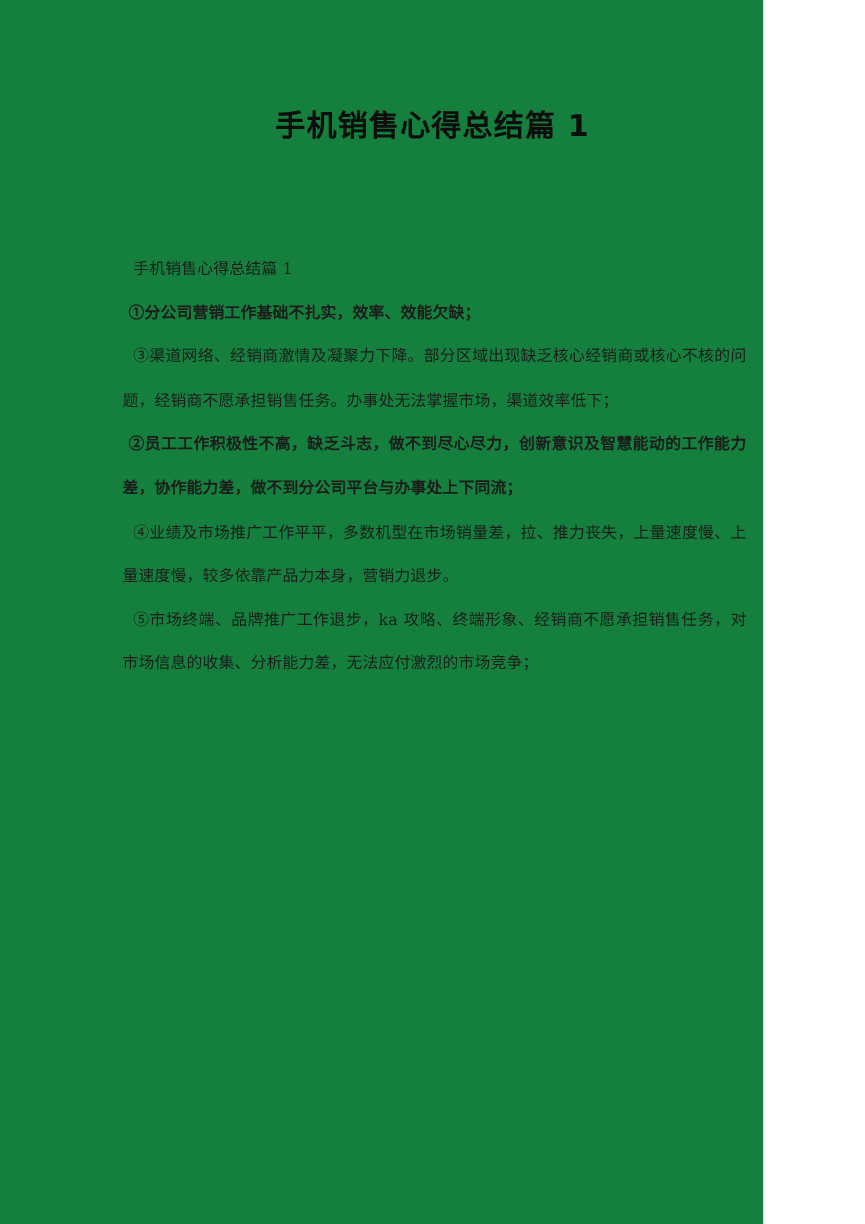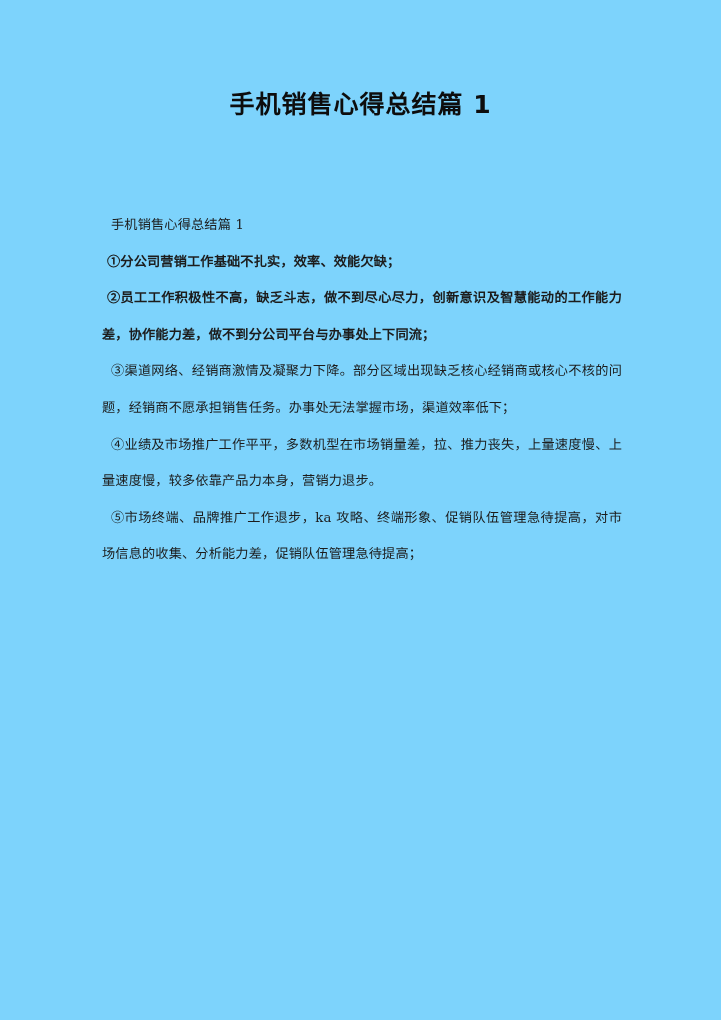--- a/index.html
+++ b/index.html
@@ -12,23 +12,23 @@
     width: 721px;
     height: 1020px;
     overflow: hidden;
     font-family: "DejaVu Serif", "Liberation Serif", serif;
     color: #1a1a1a;
     -webkit-font-smoothing: antialiased;
   }
 
   .page {
     position: relative;
-    width: 721px;
+    width: 636px;
     height: 1020px;
-    background: #7dd3fc;
+    background: #15803d;
     box-sizing: border-box;
   }
 
   .doc-title {
     position: absolute;
     top: 88px;
     left: 0;
     width: 721px;
     text-align: center;
     font-size: 25px;
@@ -83,23 +83,23 @@
     <p class="para indent nowrap-short">手机销售心得总结篇 1</p>
 
 
 
 
 
 
 
     <p class="para indent2 nowrap-short">①分公司营销工作基础不扎实，效率、效能欠缺；</p>
 
+    <p class="para indent">③渠道网络、经销商激情及凝聚力下降。部分区域出现缺乏核心经销商或核心不核的问题，经销商不愿承担销售任务。办事处无法掌握市场，渠道效率低下；</p>
+
     <p class="para indent2">②员工工作积极性不高，缺乏斗志，做不到尽心尽力，创新意识及智慧能动的工作能力差，协作能力差，做不到分公司平台与办事处上下同流；</p>
-
-    <p class="para indent">③渠道网络、经销商激情及凝聚力下降。部分区域出现缺乏核心经销商或核心不核的问题，经销商不愿承担销售任务。办事处无法掌握市场，渠道效率低下；</p>
 
     <p class="para indent">④业绩及市场推广工作平平，多数机型在市场销量差，拉、推力丧失，上量速度慢、上量速度慢，较多依靠产品力本身，营销力退步。</p>
 
-    <p class="para indent">⑤市场终端、品牌推广工作退步，ka 攻略、终端形象、促销队伍管理急待提高，对市场信息的收集、分析能力差，促销队伍管理急待提高；</p>
+    <p class="para indent">⑤市场终端、品牌推广工作退步，ka 攻略、终端形象、经销商不愿承担销售任务，对市场信息的收集、分析能力差，无法应付激烈的市场竞争；</p>
 
   </div>
 
 </div>
 
 </body></html>

